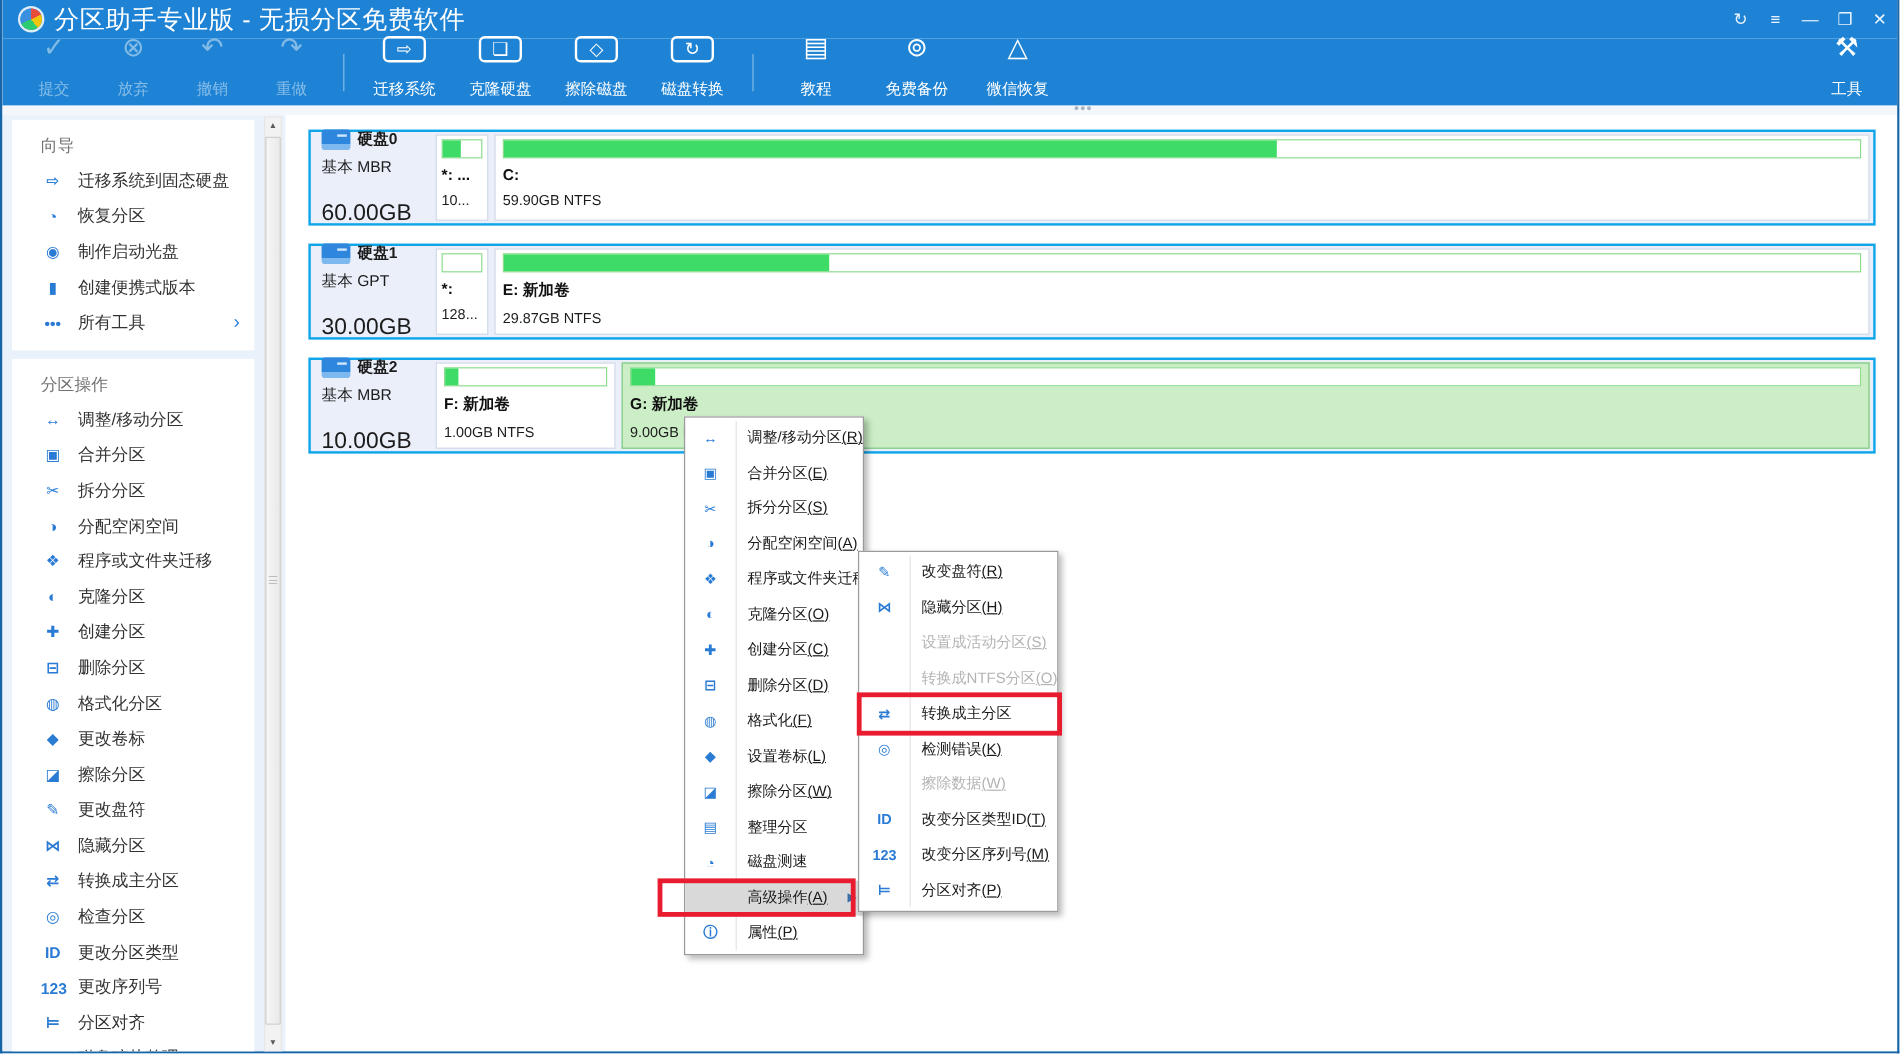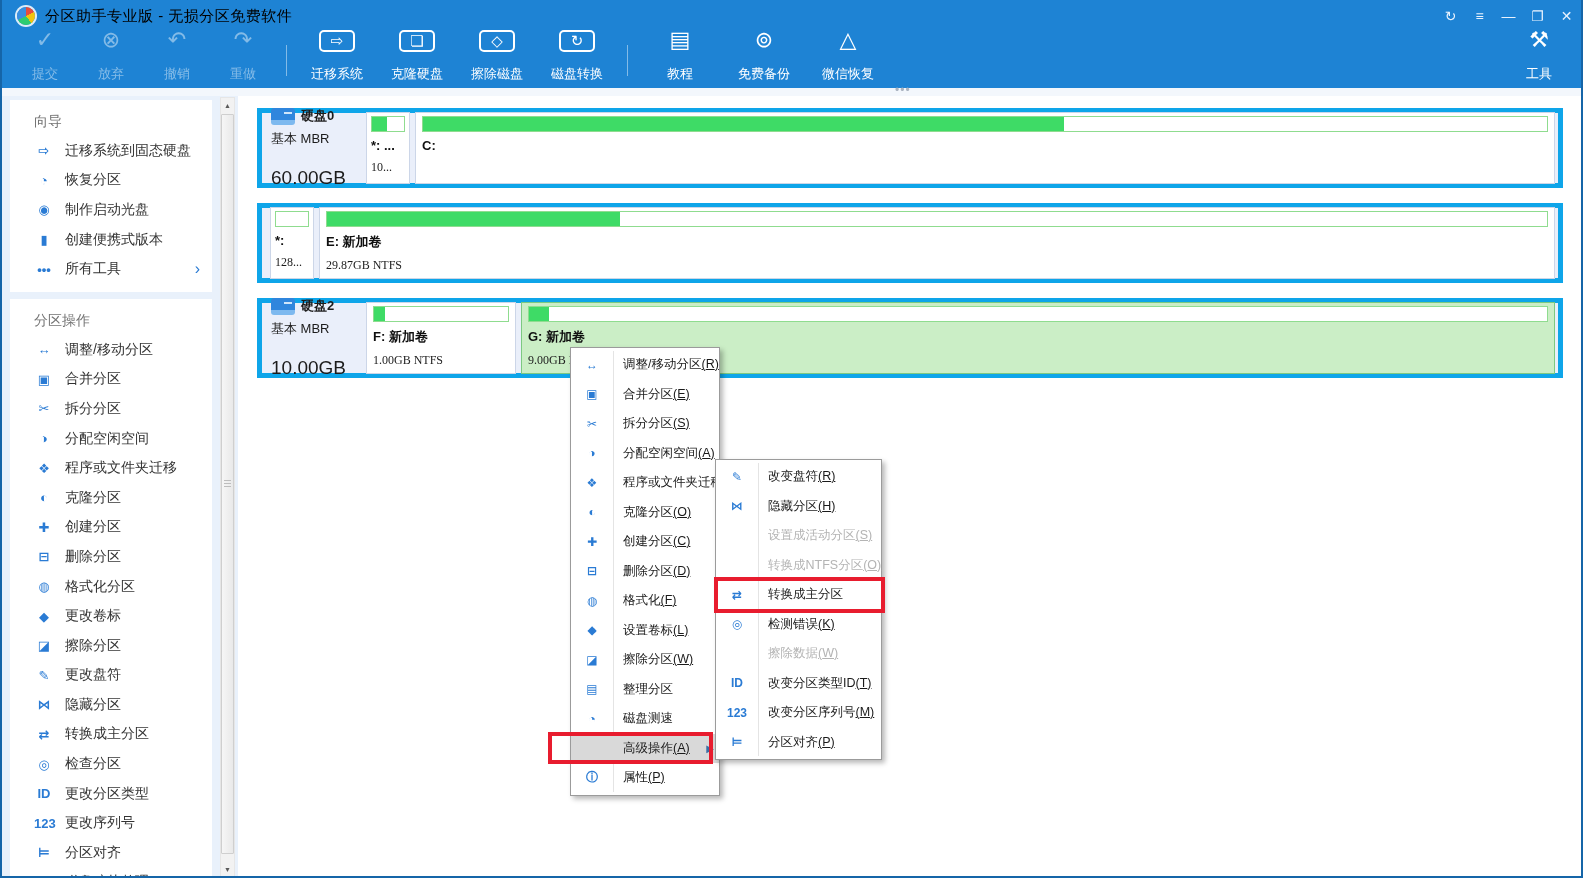--- a/index.html
+++ b/index.html
@@ -7,21 +7,21 @@
   body { font-family:"Liberation Sans","DejaVu Sans",sans-serif; }
 
   .window { position:relative; width:1583px; height:878px; overflow:hidden;
             border:2px solid #1565a8; border-top:none; background:#fff; }
 
   
   .titlebar { height:32px; background:#1e83d4; display:flex; align-items:center; padding-left:9px; }
   .logo { width:18px; height:18px; border-radius:50%;
           background:conic-gradient(#e74c3c 0 18%, #f1c40f 18% 40%, #2ecc71 40% 68%, #3a8fe0 68% 100%);
           box-shadow:0 0 0 2px rgba(255,255,255,.85); margin:0 10px 0 6px; }
-  .title { color:#000000; font-size:15px; letter-spacing:.5px; }
+  .title { color:#ffffff; font-size:21px; letter-spacing:.5px; }
   .win-controls { margin-left:auto; display:flex; height:100%; }
   .wc { width:29px; height:100%; display:flex; align-items:center; justify-content:center;
         color:#e8f2fe; font-size:14px; cursor:default; }
 
   
   .toolbar { height:56px; background:#1e83d4; display:flex; align-items:stretch; padding:0 6px 0 10px; }
   .tb-item { display:flex; flex-direction:column; align-items:center; justify-content:flex-end;
              padding-bottom:5px; color:#fff; }
   .tb-item .tb-label { font-size:13px; margin-top:13px; white-space:nowrap; }
   .tb-glyph { font-size:22px; line-height:24px; }
@@ -55,41 +55,41 @@
   .sb-arrow { position:absolute; left:0; width:13px; height:14px; display:flex; align-items:center;
               justify-content:center; font-size:7px; color:#5a5a5a; }
   .sb-arrow.up { top:0; } .sb-arrow.down { bottom:0; }
   .sb-thumb { position:absolute; left:0; top:16px; height:740px; width:13px;
               background:linear-gradient(90deg,#f6f6f6,#e9e9e9); border:1px solid #cfcfcf; border-radius:1px; }
   .sb-thumb::after { content:""; position:absolute; left:2px; right:2px; top:calc(50% - 4px); height:7px;
                      background:repeating-linear-gradient(#bdbdbd 0 1px, transparent 1px 3px); }
 
   
   .main { flex:1; background:#fff; position:relative; padding:12px 18px 0 19px; }
-  .disk-row { height:80px; background:#eaeffa; border:5px solid #0ea5e9; display:flex;
+  .disk-row { height:80px; background:#eaeffa; border:2px solid #0ea5e9; display:flex;
               align-items:center; padding:3px; margin-bottom:15px; }
   .disk-info { width:96px; padding-left:6px; color:#1c1c1c; flex:none; }
   .di-top { display:flex; align-items:center; }
   .disk-icon { width:24px; height:17px; border-radius:3px; margin-right:6px;
                background:linear-gradient(#2f86dd 0 70%, #7db9ef 70% 100%); position:relative; flex:none; }
   .disk-icon::after { content:""; position:absolute; right:3px; top:4px; width:8px; height:2px; background:#cfe6fb; }
   .disk-name { font-size:13px; font-weight:bold; }
   .disk-scheme { font-size:13px; margin-top:5px; }
   .disk-size { font-size:19px; margin-top:19px; }
 
   .part { background:#fff; border:1px solid #ccd6e8; height:72px; margin-left:5px;
           padding:3px 6px; overflow:hidden; }
   .part.small { width:44px; padding:3px 4px; flex:none; }
   .part.fbox { width:150px; flex:none; }
   .part.wide { flex:1; }
   .part.selected { background:#cbeec6; border-color:#7cc981; }
   .pbar { height:16px; border:1px solid #8fdc8f; background:#fff; }
   .pfill { height:100%; background:#3edb66; }
   .plabel { font-size:13px; font-weight:bold; color:#101010; margin-top:6px; white-space:nowrap; }
-  .psize { font-size:12px; color:#1c1c1c; margin-top:7px; white-space:nowrap;font-family:Liberation Serif, serif; }
+  .psize { font-size:12px; color:#1c1c1c; margin-top:7px; white-space:nowrap; }
 
   
   .menu { position:absolute; background:#fff; border:1px solid #9b9b9b;
           box-shadow:3px 3px 5px rgba(0,0,0,.28); padding:2px 0; }
   .menu::before { content:""; position:absolute; left:42px; top:3px; bottom:3px; width:1px; background:#e4e4e4; }
   .main-menu { left:568px; top:347px; width:150px; z-index:10; }
   .sub-menu  { left:713px; top:459px; width:167px; z-index:11; }
   .m-item { height:29.5px; display:flex; align-items:center; position:relative;
             font-size:12.5px; color:#1a1a1a; white-space:nowrap; }
   .m-icon { width:42px; text-align:center; color:#2a7bd4; font-weight:bold; font-size:12px; flex:none; }
@@ -372,24 +372,33 @@
             <div class="pfill" style="width: 47%;"></div>
           </div>
           <div class="plabel">*: ...</div>
           <div class="psize">10...</div>
         </div>
         <div class="part wide">
           <div class="pbar">
             <div class="pfill" style="width: 57%;"></div>
           </div>
           <div class="plabel">C:</div>
+          <div class="psize">59.90GB NTFS</div>
         </div>
       </div>
 
       <div class="disk-row">
+        <div class="disk-info">
+          <div class="di-top">
+            <span class="disk-icon"></span>
+            <span class="disk-name">硬盘1</span>
+          </div>
+          <div class="disk-scheme">基本 GPT</div>
+          <div class="disk-size">30.00GB</div>
+        </div>
         <div class="part small">
           <div class="pbar">
             <div class="pfill" style="width: 0%;"></div>
           </div>
           <div class="plabel">*:</div>
           <div class="psize">128...</div>
         </div>
         <div class="part wide">
           <div class="pbar">
             <div class="pfill" style="width: 24%;"></div>

